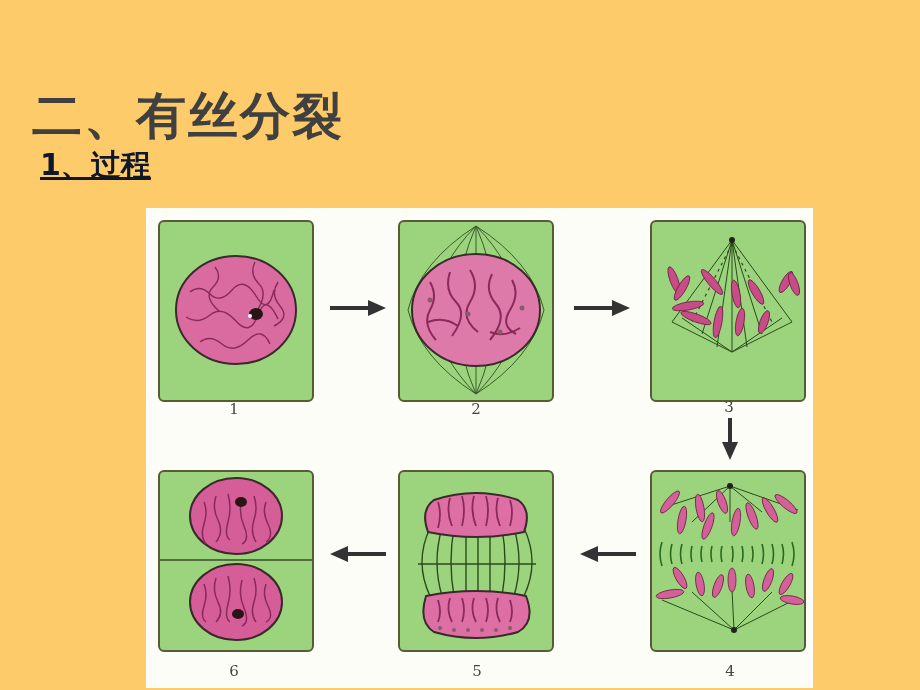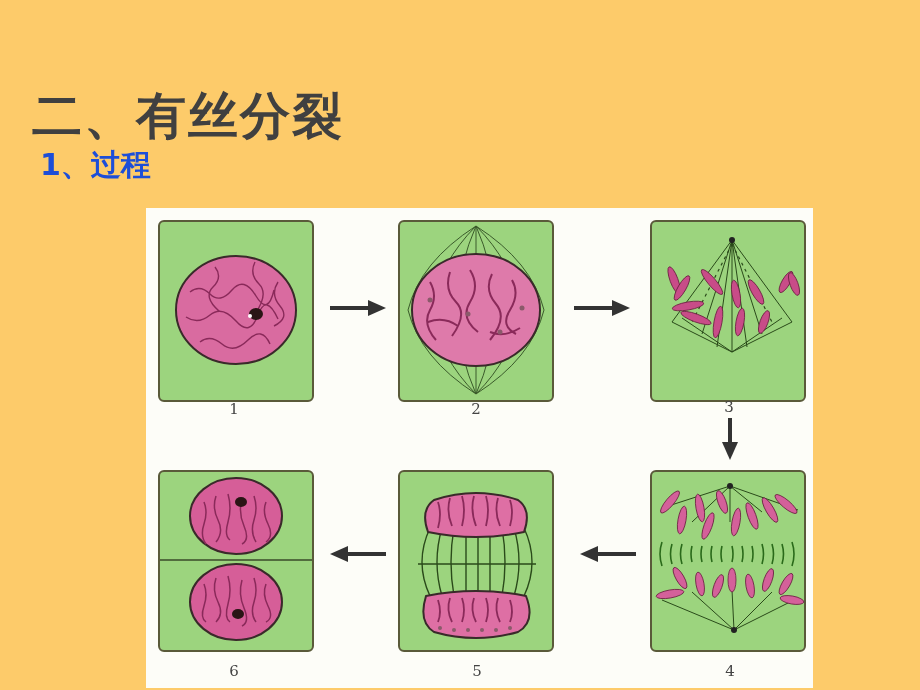--- a/index.html
+++ b/index.html
@@ -9,22 +9,23 @@
     position:relative;
     font-family:"DejaVu Sans", sans-serif;
   }
   .title {
     position:absolute; left:32px; top:78px;
     font-size:50px; font-weight:bold; color:#404040;
     letter-spacing:2px; line-height:60px;margin-top:8px;
   }
   .subtitle {
     position:absolute; left:40px; top:145px;
-    font-size:30px; font-weight:bold; color:#1d4ed8;
+    font-size:30px; font-weight:bold; color:#0f172a;
     line-height:40px;
+    text-decoration:underline;
   }
   .figure {
     position:absolute; left:146px; top:208px;
     width:667px; height:480px;
     background:#FDFDF8;
   }
   .panel {
     position:absolute; width:156px; height:182px;
     background:#9CD47E;
     border:2px solid #5A5A3A; border-radius:6px;

